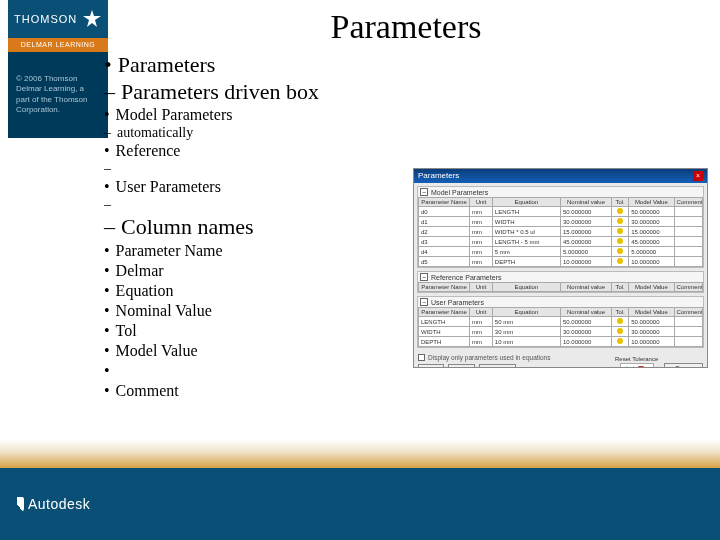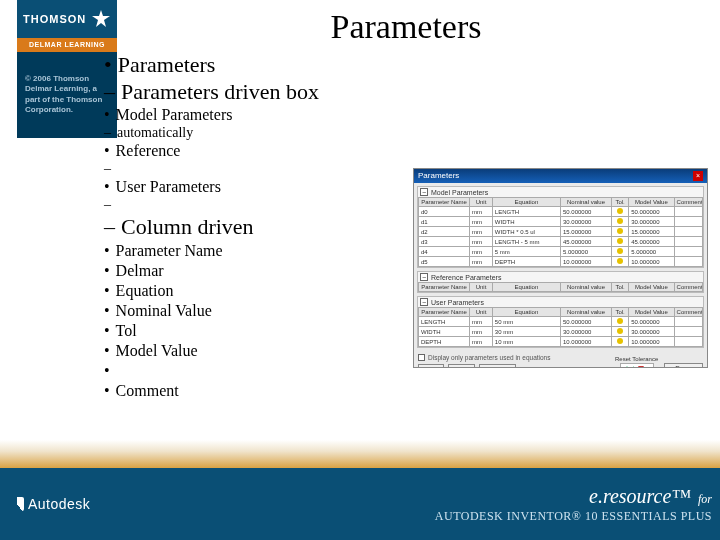--- a/index.html
+++ b/index.html
@@ -6,25 +6,24 @@
   body {
     width: 720px;
     height: 540px;
     font-family: "Times New Roman", Times, serif;
     background: #fff;
     position: relative;
     overflow: hidden;
   }
   .sidebar {
     position: absolute;
-    left: 17px; top: 0;
+    left: 8px; top: 0;
     width: 100px;
     height: 440px;
     background: linear-gradient(to bottom, #003a5a 0%, #003a5a 70px, #fff 70px, #fff 100%);
-    font-weight: bold;
   }
   .thomson-logo {
     width: 100%;
     height: 38px;
     background: #0a4f75;
     color: #fff;
     font-family: Arial, sans-serif;
     font-size: 11px;
     letter-spacing: 1px;
     padding: 4px 6px;
@@ -173,21 +172,21 @@
   .footer-top {
     height: 28px;
     background: linear-gradient(to bottom, #fff 0%, #f0e4cc 40%, #d9a244 100%);
   }
   .footer-bot {
     flex: 1;
     background: #0a4f75;
     display: flex;
     align-items: center;
     justify-content: space-between;
-    padding: 0 8px 0 10px;
+    padding: 0 20px 0 10px;
   }
   .autodesk {
     color: #fff;
     font-family: Arial, sans-serif;
     font-size: 14px;
     letter-spacing: 0.5px;
     display: flex;
     align-items: center;
     gap: 4px;
   }
@@ -251,21 +250,21 @@
   </div>
   <div class="bullet-row lvl3">
     <span class="bul">•</span>
       <span>User Parameters</span>
   </div>
   <div class="bullet-row lvl4">
     <span class="bul">–</span>
   </div>
   <div class="bullet-row lvl2">
     <span class="bul">–</span>
-      <span>Column driven</span>
+      <span>Column names</span>
   </div>
   <div class="col-bullets">
     <div class="bullet-row lvl3">
         <span class="bul">•</span>
         <span>Parameter Name</span>
       </div>
     <div class="bullet-row lvl3">
         <span class="bul">•</span>
         <span>Delmar</span>
       </div>
@@ -500,21 +499,14 @@
   </div>
 </div>
 
 <div class="footer">
   <div class="footer-top"></div>
   <div class="footer-bot">
     <div class="autodesk">
       <span class="adsk-icon"></span>
       <span>Autodesk</span>
     </div>
-    <div class="eresource">
-      <div>
-        <span class="er-main">e.resource</span><span class="er-main">™</span>
-        <span class="er-for">for</span>
-      </div>
-      <div class="er-sub">AUTODESK INVENTOR® 10 ESSENTIALS PLUS</div>
-    </div>
   </div>
 </div>
 
 </body></html>

